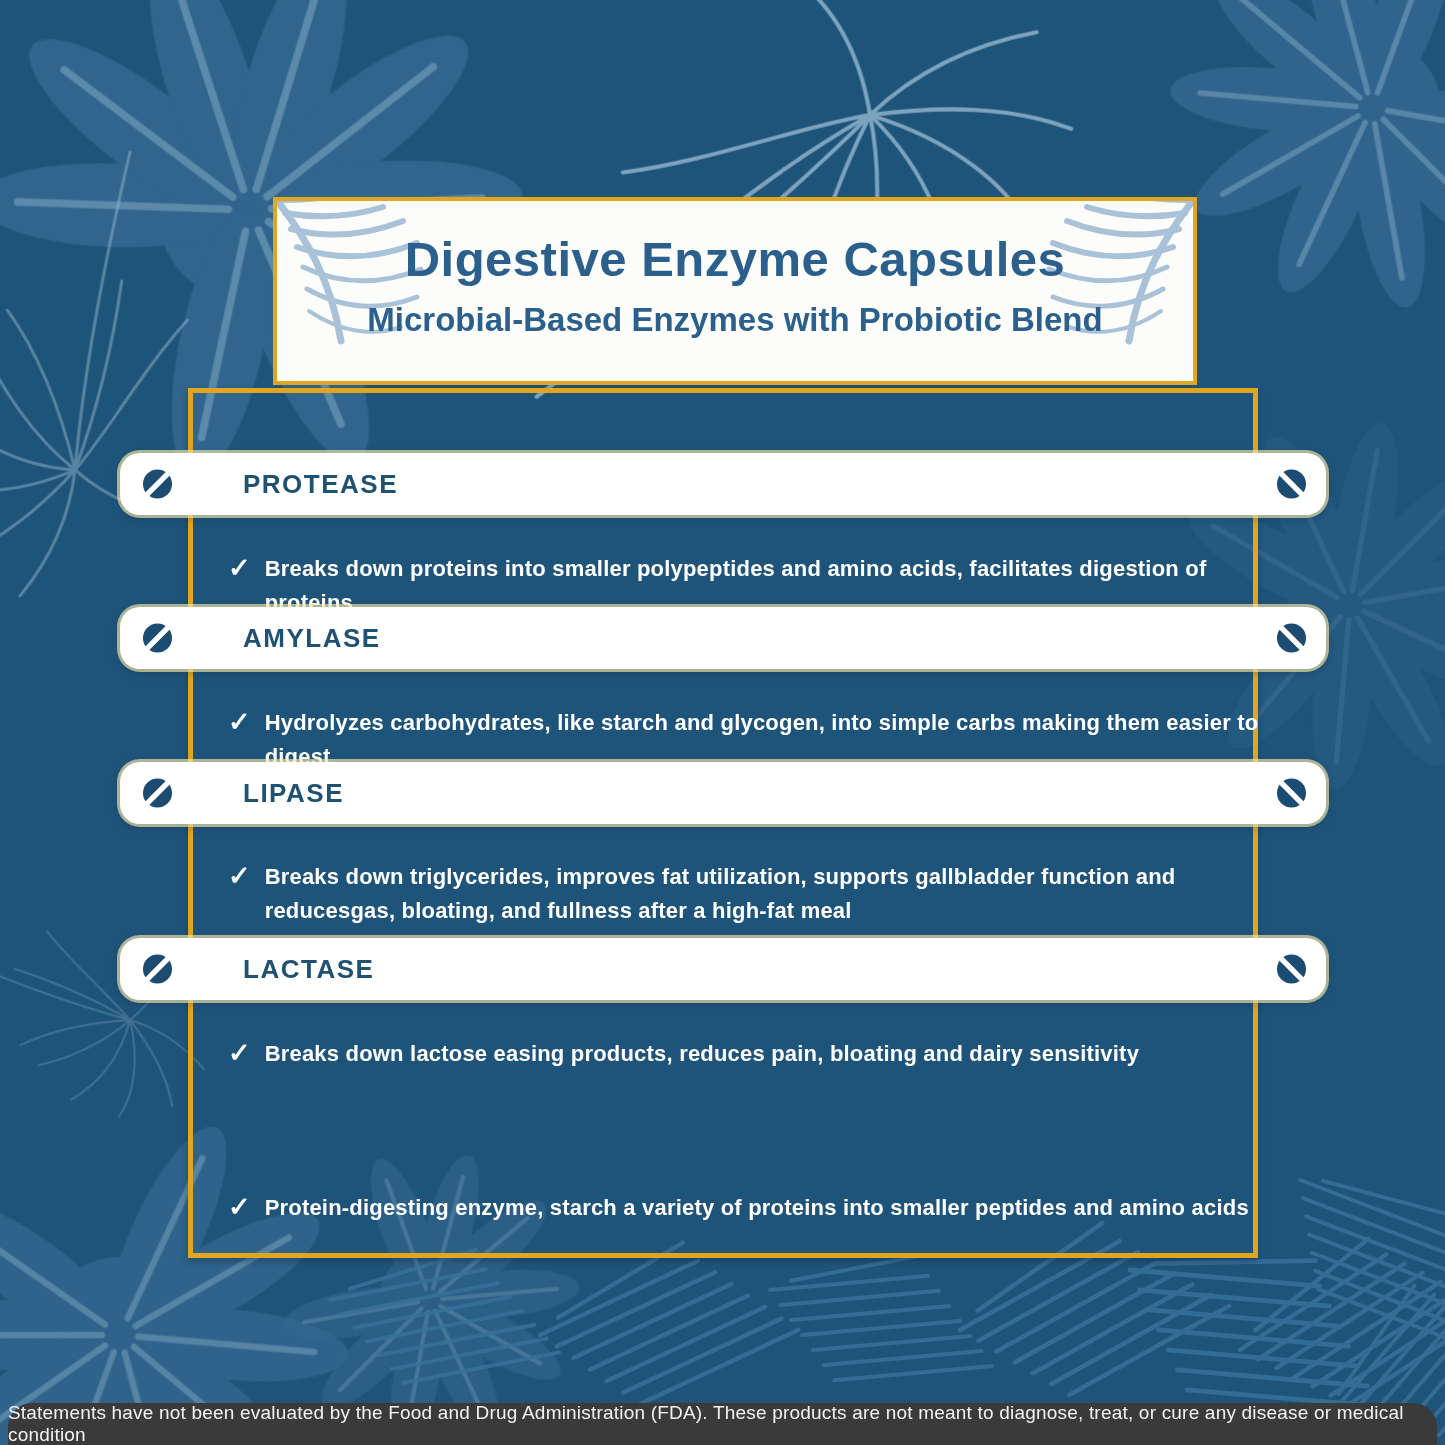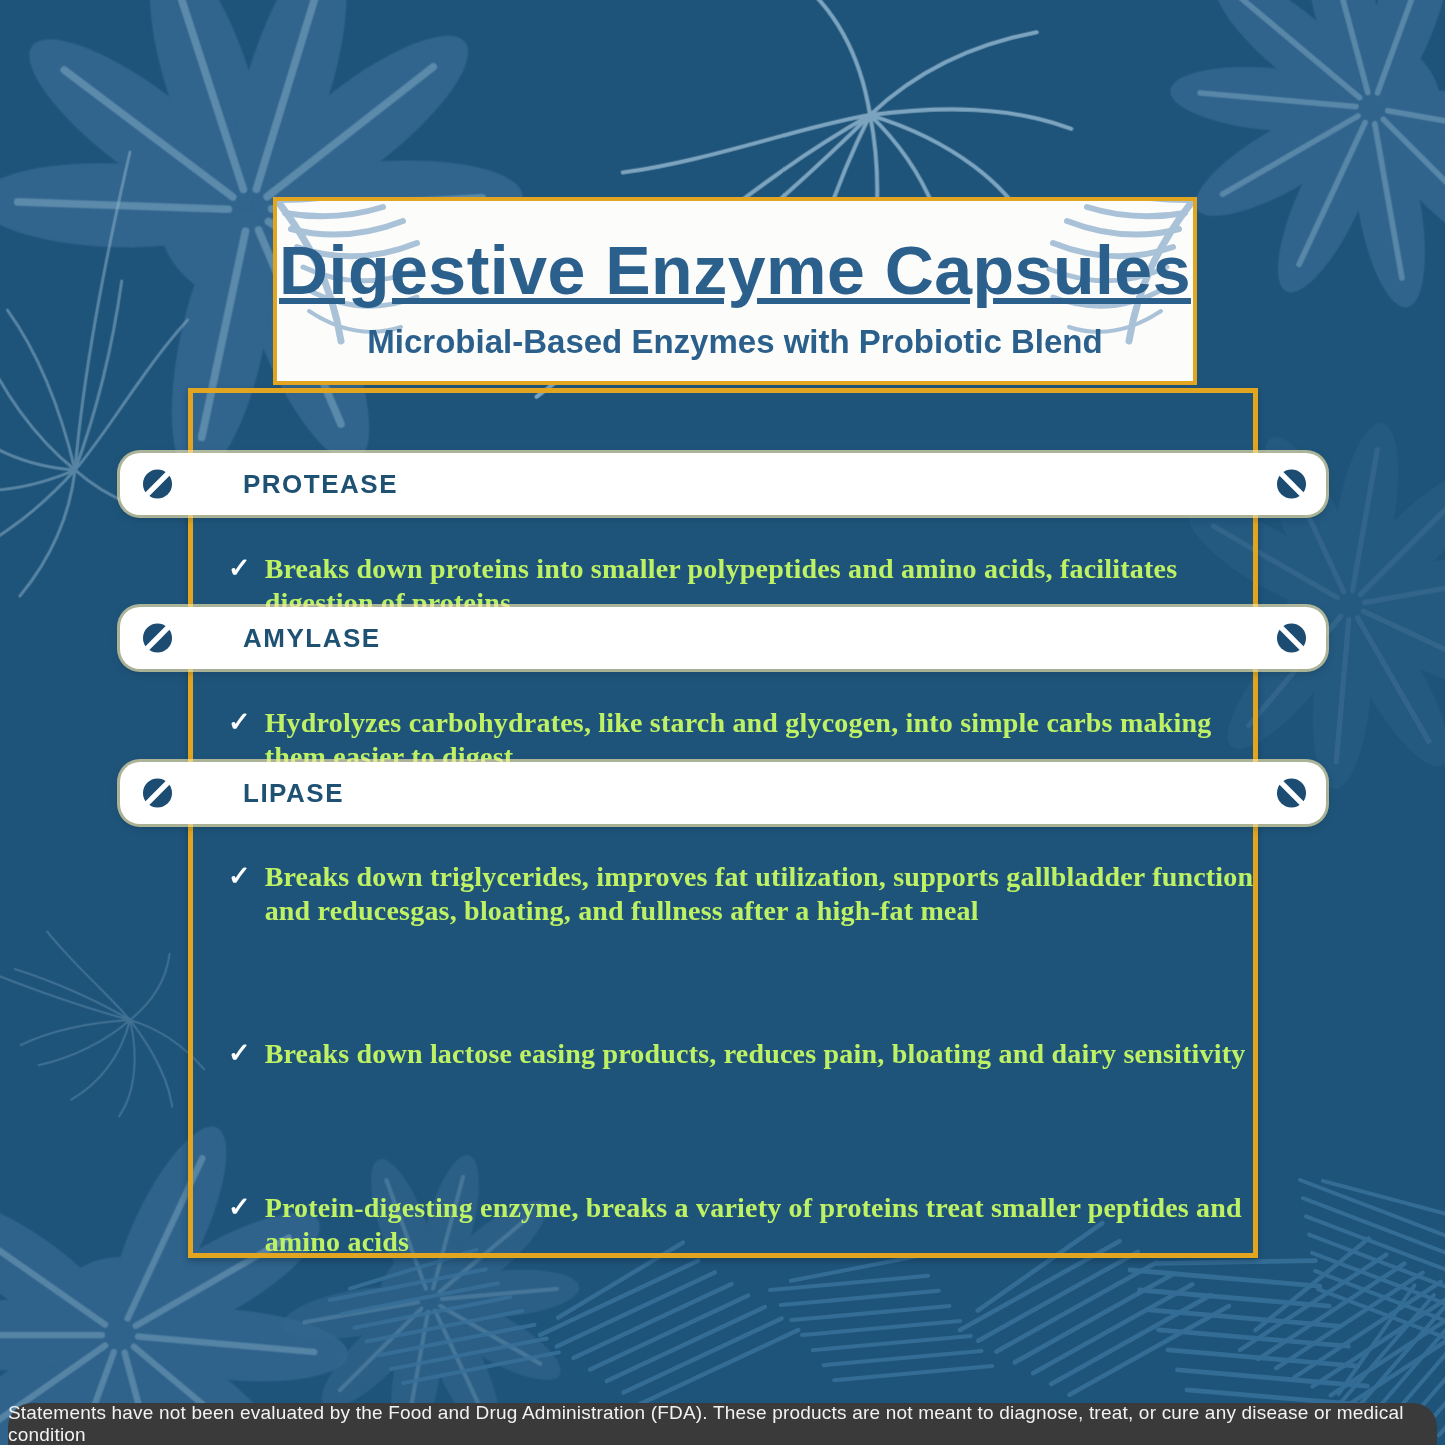--- a/index.html
+++ b/index.html
@@ -13,22 +13,22 @@
   .bg-decor{position:absolute;left:0;top:0;z-index:0}
 
   
   .header-box{
     position:absolute;left:273px;top:197px;width:924px;height:188px;
     background:#FCFCFA;border:4px solid #E2A51F;box-sizing:border-box;
     z-index:2;text-align:center;
   }
   .header-fronds{position:absolute;left:0;top:0;pointer-events:none}
   .title{
-    margin:30px 0 0 0;font-size:68px;font-weight:bold;color:#2B608D;
-    letter-spacing:0.5px;position:relative;z-index:1;text-decoration:underline;
+    margin:30px 0 0 0;font-size:49px;font-weight:bold;color:#2B608D;
+    letter-spacing:0.5px;position:relative;z-index:1;
   }
   .subtitle{
     margin:14px 0 8px 0;font-size:33px;font-weight:bold;color:#2B608D;
     position:relative;z-index:1;
   }
 
   
   .main-panel{
     position:absolute;left:188px;top:388px;width:1070px;height:870px;
     border:5px solid #E2A51F;box-sizing:border-box;z-index:1;
@@ -51,22 +51,22 @@
 
   
   .desc{
     position:absolute;left:228px;width:1040px;z-index:3;
     display:flex;align-items:flex-start;gap:14px;
   }
   .check{
     color:#FFFFFF;font-size:27px;font-weight:bold;line-height:32px;flex:0 0 auto;
   }
   .desc-text{
-    color:#bef264;font-size:28px;font-weight:bold;line-height:34px;
-    max-width:1010px;letter-spacing:0.2px;font-family:Liberation Serif, serif;
+    color:#ffffff;font-size:22px;font-weight:bold;line-height:34px;
+    max-width:1010px;letter-spacing:0.2px;
   }
 
   
   .footer{
     position:absolute;left:8px;right:8px;top:1403px;bottom:0;
     background:#3B3A3A;border-radius:24px 24px 0 0;z-index:4;
     display:flex;align-items:center;justify-content:center;
   }
   .footer-text{color:#F2F2F2;font-size:19px;letter-spacing:0.2px}
 </style>
@@ -212,27 +212,38 @@
     <svg class="cap right" viewBox="0 0 32 32">
       <circle cx="16" cy="16" r="15" fill="#1C4C72"></circle>
       <rect x="-6" y="13.2" width="44" height="5.6" fill="#FFFFFF" transform="rotate(45 16 16)"></rect>
     </svg>
   </div>
   <div class="desc" style="top:860px">
     <span class="check">✓</span>
     <span class="desc-text">Breaks down triglycerides, improves fat utilization, supports gallbladder function and reducesgas, bloating, and fullness after a high-fat meal</span>
   </div>
 
+  <div class="pill" style="top:938px">
+    <svg class="cap left" viewBox="0 0 32 32">
+      <circle cx="16" cy="16" r="15" fill="#1C4C72"></circle>
+      <rect x="-6" y="13.2" width="44" height="5.6" fill="#FFFFFF" transform="rotate(-45 16 16)"></rect>
+    </svg>
+    <span class="label">LACTASE</span>
+    <svg class="cap right" viewBox="0 0 32 32">
+      <circle cx="16" cy="16" r="15" fill="#1C4C72"></circle>
+      <rect x="-6" y="13.2" width="44" height="5.6" fill="#FFFFFF" transform="rotate(45 16 16)"></rect>
+    </svg>
+  </div>
   <div class="desc" style="top:1037px">
     <span class="check">✓</span>
     <span class="desc-text">Breaks down lactose easing products, reduces pain, bloating and dairy sensitivity</span>
   </div>
 
   <div class="desc" style="top:1191px">
     <span class="check">✓</span>
-    <span class="desc-text">Protein-digesting enzyme, breaks a variety of proteins treat smaller peptides and amino acids</span>
+    <span class="desc-text">Protein-digesting enzyme, starch a variety of proteins into smaller peptides and amino acids</span>
   </div>
 
   <div class="footer">
     <span class="footer-text">Statements have not been evaluated by the Food and Drug Administration (FDA). These products are not meant to diagnose, treat, or cure any disease or medical condition</span>
   </div>
 
 </div>
 
 </body></html>

